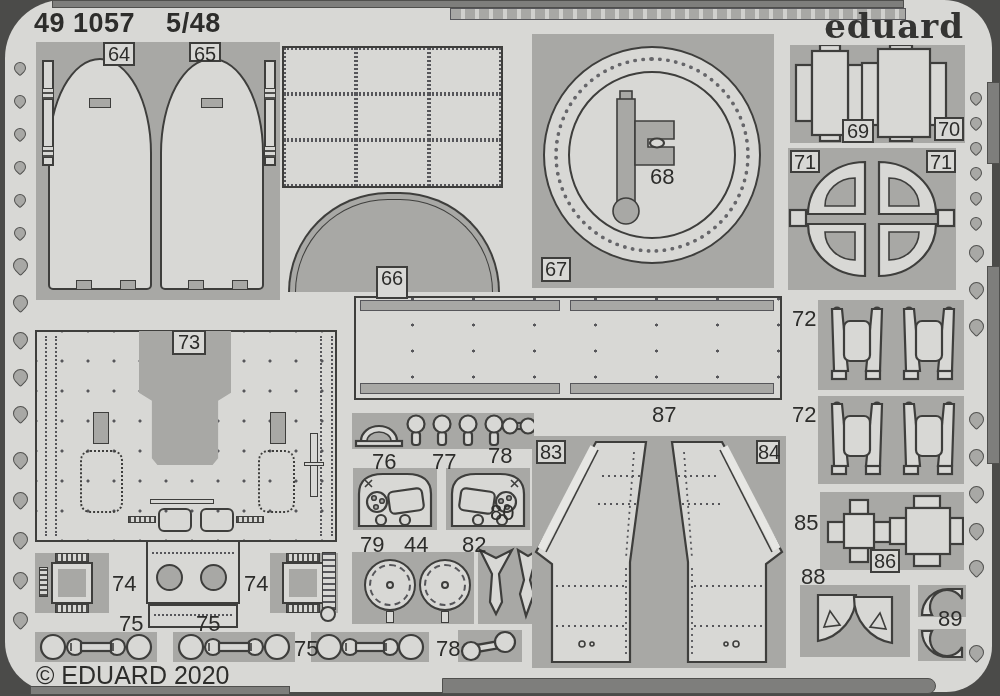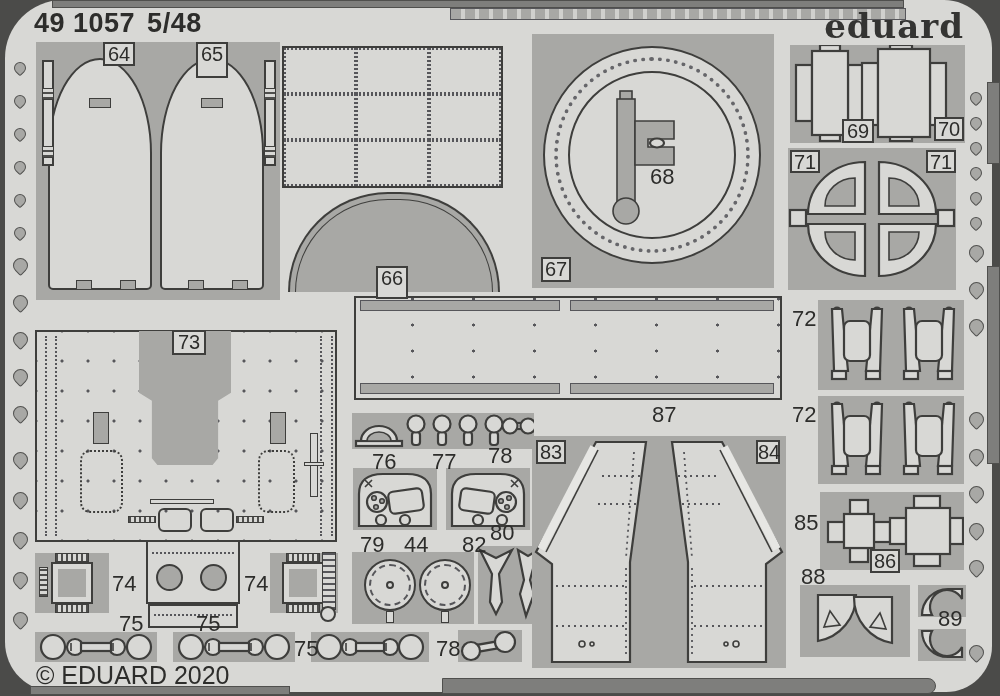--- a/index.html
+++ b/index.html
@@ -37,21 +37,21 @@
   .dome{position:absolute;background:var(--blk);border:2.5px solid var(--ol);border-bottom:none;
         border-radius:999px 999px 0 0;box-sizing:border-box;}
   .dome::after{content:"";position:absolute;left:5px;right:5px;top:5px;bottom:0;
         border:1.5px solid var(--ol);border-bottom:none;border-radius:999px 999px 0 0;}
   .circle{position:absolute;border-radius:50%;box-sizing:border-box;}
   svg .pl{fill:var(--lt);stroke:var(--ol);stroke-width:2.2;}
   svg .pm{fill:var(--blk);stroke:var(--ol);stroke-width:1.6;}
   svg .ln{fill:none;stroke:var(--ol);stroke-width:1.6;}
   svg .dt{fill:none;stroke:var(--dot);stroke-width:1.8;stroke-dasharray:2 4;}
   svg .band{fill:none;stroke:#e6e6e3;stroke-width:8;}
-  #header-text{position:absolute;left:34px;top:8px;display:flex;gap:12px;
+  #header-text{position:absolute;left:34px;top:8px;display:flex;gap:31px;
         font-size:27px;font-weight:700;letter-spacing:.5px;z-index:7;}
   #brand{position:absolute;right:36px;top:6px;font-family:"DejaVu Serif",serif;font-weight:700;
         font-size:34px;letter-spacing:1px;color:#343432;z-index:7;}
   #copyright{position:absolute;left:36px;top:661px;font-size:25px;z-index:7;}
   #origin{position:absolute;right:37px;top:660px;font-size:25px;z-index:7;}
 </style>
 </head>
 <body>
 
 <div id="page">
@@ -114,21 +114,21 @@
     <div class="slot" style="left:152px;top:238px;width:16px;height:10px"></div>
     <div class="slot" style="left:196px;top:238px;width:16px;height:10px"></div>
   </div>
   <div class="pin" style="left:42px;top:60px;height:106px"></div>
   <div class="hatch" style="left:42px;top:88px;width:12px;height:12px"></div>
   <div class="hatch" style="left:42px;top:146px;width:12px;height:12px"></div>
   <div class="pin" style="left:264px;top:60px;height:106px"></div>
   <div class="hatch" style="left:264px;top:88px;width:12px;height:12px"></div>
   <div class="hatch" style="left:264px;top:146px;width:12px;height:12px"></div>
   <div class="chip" style="left:103px;top:42px;width:32px;height:24px">64</div>
-  <div class="chip" style="left:196px;top:42px;width:32px;height:36px">65</div>
+  <div class="chip" style="left:189px;top:42px;width:32px;height:20px">65</div>
 
   <div class="grid66" style="left:282px;top:46px;width:221px;height:142px">
     <div class="gcell"></div>
       <div class="gcell"></div>
       <div class="gcell"></div>
     <div class="gcell"></div>
       <div class="gcell"></div>
       <div class="gcell"></div>
     <div class="gcell"></div>
       <div class="gcell"></div>
@@ -415,21 +415,21 @@
         <circle cx="23" cy="39" r="2.3" class="pm"></circle>
       <rect x="36" y="22" width="34" height="22" rx="5" transform="rotate(-8 53 33)" class="pl"></rect>
       <circle cx="28" cy="52" r="5" class="pl"></circle>
         <circle cx="52" cy="52" r="5" class="pl"></circle>
       <path d="M12,12 l7,7 M19,12 l-7,7" class="ln"></path>
     </svg>
   </div>
   <div class="lbl" style="left:360px;top:532px">79</div>
   <div class="lbl" style="left:404px;top:532px">44</div>
   <div class="lbl" style="left:462px;top:532px">82</div>
-  <div class="lbl" style="left:490px;top:520px">80</div>
+  <div class="lbl" style="left:490px;top:500px">80</div>
 
   <div class="block" style="left:352px;top:552px;width:122px;height:72px">
     <div class="circle" style="left:12px;top:7px;width:52px;height:52px;background:var(--lt);border:2.5px solid var(--ol)"></div>
     <div class="circle" style="left:17px;top:12px;width:42px;height:42px;border:2px dashed var(--dot)"></div>
     <div class="circle" style="left:34px;top:29px;width:8px;height:8px;border:2px solid var(--ol);background:var(--lt)"></div>
     <div class="circle" style="left:67px;top:7px;width:52px;height:52px;background:var(--lt);border:2.5px solid var(--ol)"></div>
     <div class="circle" style="left:72px;top:12px;width:42px;height:42px;border:2px dashed var(--dot)"></div>
     <div class="circle" style="left:89px;top:29px;width:8px;height:8px;border:2px solid var(--ol);background:var(--lt)"></div>
     <div class="pl-div" style="left:34px;top:59px;width:8px;height:12px;border-width:1.5px"></div>
     <div class="pl-div" style="left:89px;top:59px;width:8px;height:12px;border-width:1.5px"></div>

